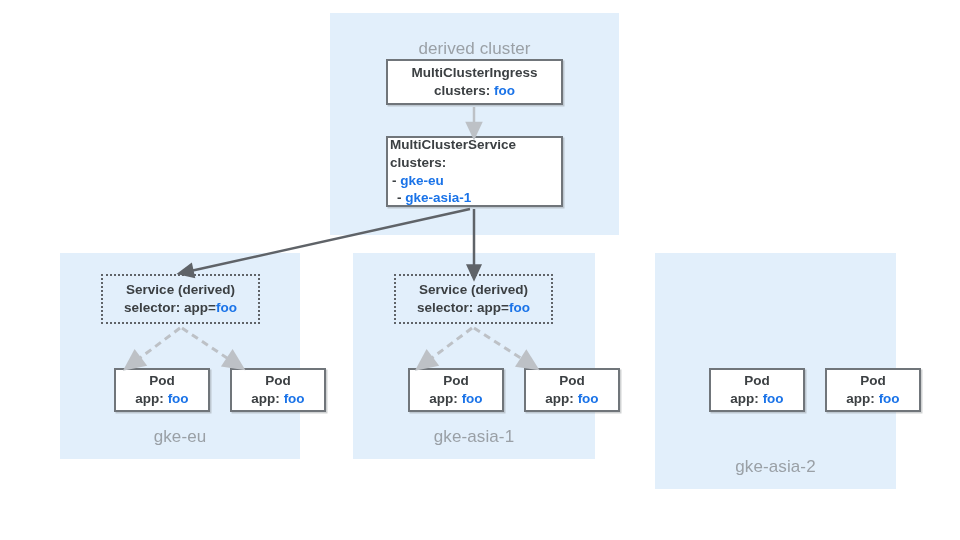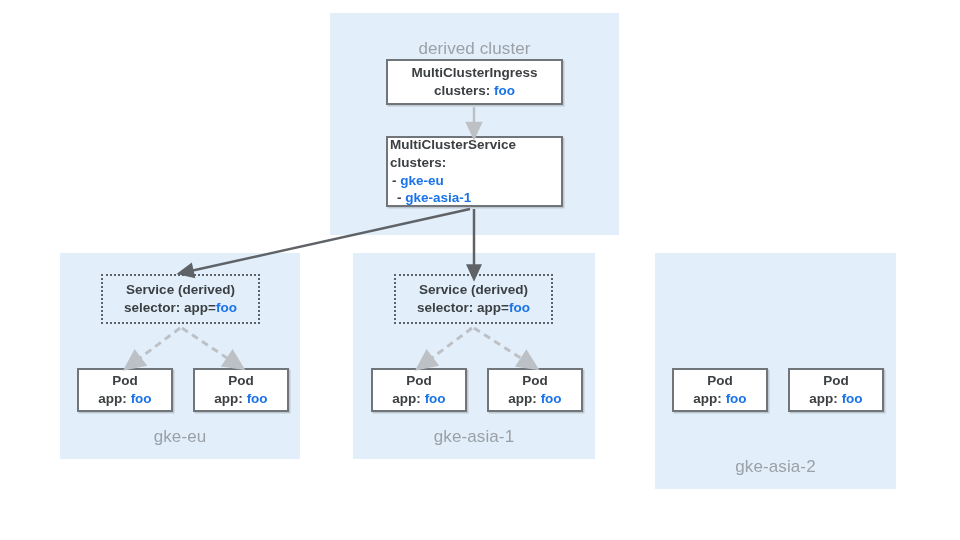--- a/index.html
+++ b/index.html
@@ -70,21 +70,21 @@
     background: transparent;
     box-shadow: none;
   }
 
   #box-mci { left: 386px; top: 59px; width: 177px; height: 46px; }
   #box-mcs { left: 386px; top: 136px; width: 177px; height: 71px; }
 
   #svc-eu    { left: 101px; top: 274px; width: 159px; height: 50px; }
   #svc-asia1 { left: 394px; top: 274px; width: 159px; height: 50px; }
 
-  .pod { width: 96px; height: 44px; }
+  .pod { width: 96px; height: 44px; margin-left: 37px; }
   #pod-eu-1    { left: 77px;  top: 368px; }
   #pod-eu-2    { left: 193px; top: 368px; }
   #pod-a1-1    { left: 371px; top: 368px; }
   #pod-a1-2    { left: 487px; top: 368px; }
   #pod-a2-1    { left: 672px; top: 368px; }
   #pod-a2-2    { left: 788px; top: 368px; }
 
   svg.arrows {
     position: absolute;
     left: 0; top: 0;

